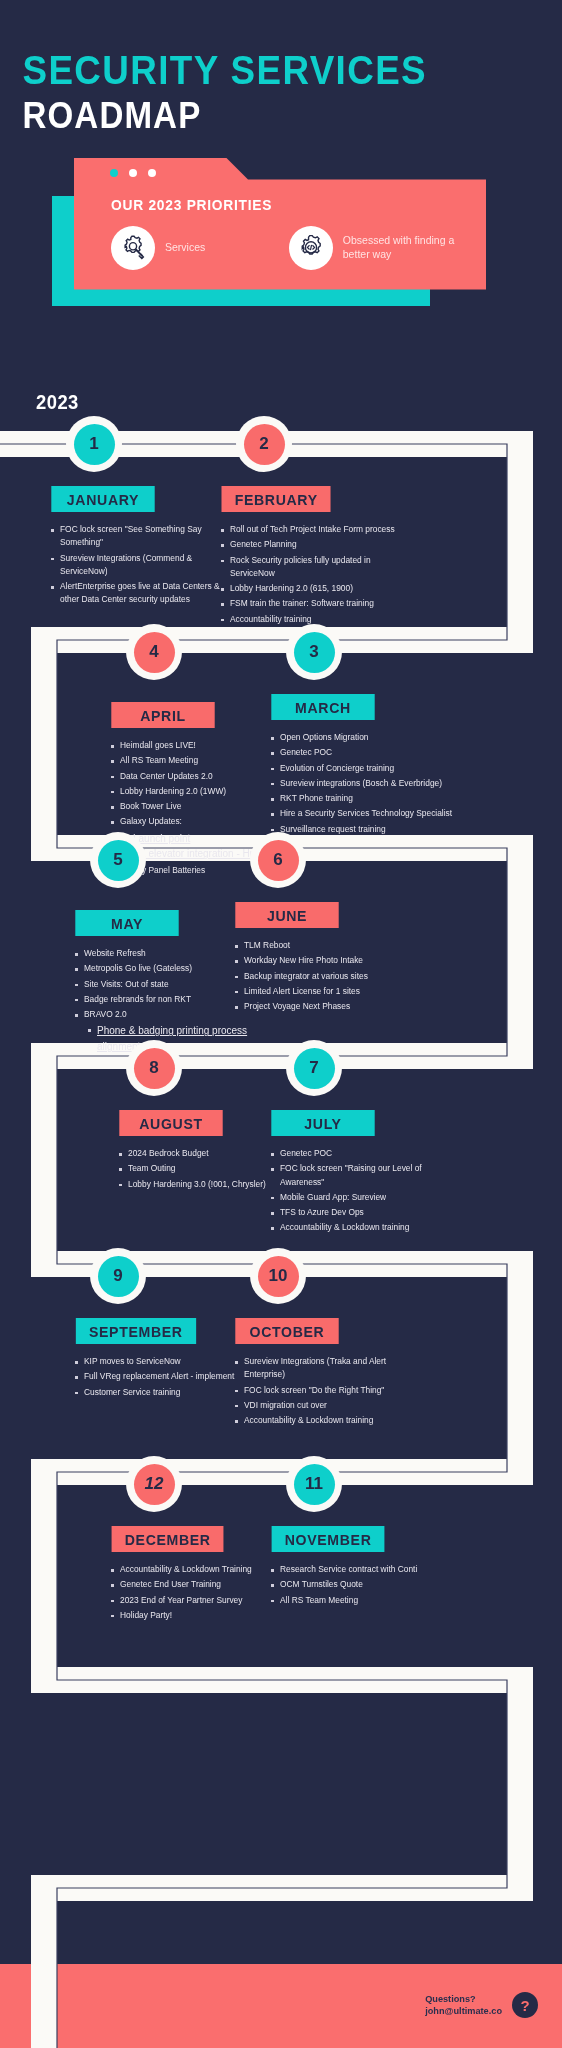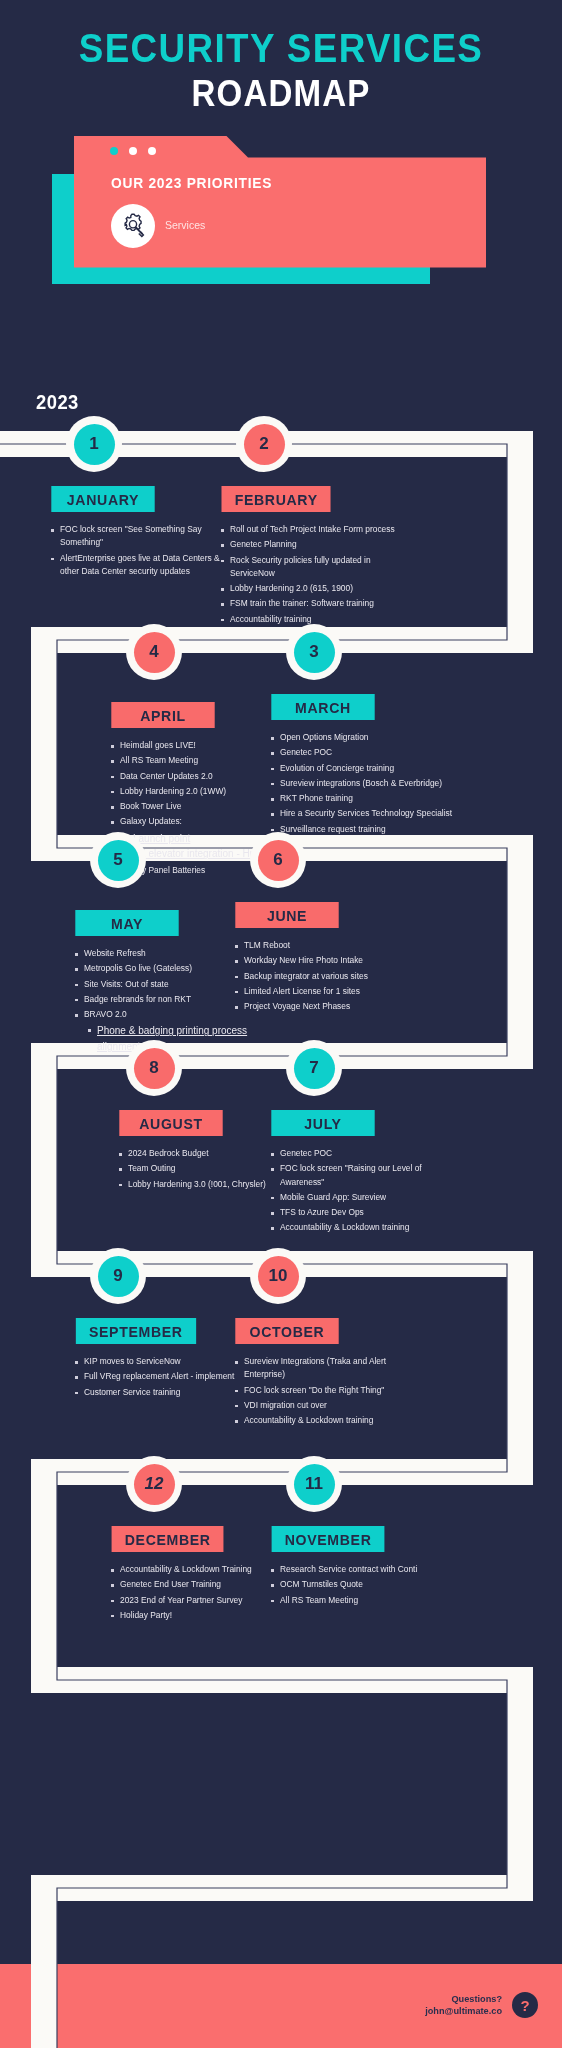--- a/index.html
+++ b/index.html
@@ -7,21 +7,21 @@
   body {
     width: 562px;
     height: 2048px;
     background: #252a46;
     font-family: "Liberation Sans", sans-serif;
     overflow: hidden;
     position: relative;
   }
 
   
-  .header { padding-top: 28px; text-align: center; }
+  .header { padding-top: 50px; }
   .title-main {
     font-family: "Liberation Sans Narrow", "Liberation Sans", sans-serif;
     font-size: 40px;
     font-weight: bold;
     letter-spacing: 1.5px;
     color: #0ecfcb;
     line-height: 1;
     transform: scaleX(0.92);
   }
   .title-sub {
@@ -187,21 +187,21 @@
     left: 0; bottom: 0;
     width: 562px; height: 84px;
     background: #fa6e6e;
     z-index: 2;
   }
   .footer-inner {
     position: absolute;
     right: 24px; top: 28px;
     display: flex; align-items: center; gap: 10px;
   }
-  .footer-text { text-align: right; line-height: 1.35; }
+  .footer-text { text-align: left; line-height: 1.35; }
   .footer-text div {
     font-size: 9.2px;
     font-weight: bold;
     color: #2b2f4e;
   }
   .q-circle {
     width: 26px; height: 26px;
     border-radius: 50%;
     background: #252a46;
     color: #fa6e6e;
@@ -238,20 +238,30 @@
         <span class="icon-circle">
           <svg width="28" height="28" viewBox="0 0 32 32" fill="none" stroke="#252a46" stroke-width="1.6">
             <path d="M13.5 4.2l1.3-1.6h2.4l1.3 1.6 2 .6 1.8-1 1.7 1.7-1 1.8.6 2 1.6 1.3v2.4l-1.6 1.3-.6 2 1 1.8-1.7 1.7-1.8-1-2 .6-1.3 1.6h-2.4l-1.3-1.6-2-.6-1.8 1-1.7-1.7 1-1.8-.6-2L7 15.1v-2.4l1.6-1.3.6-2-1-1.8 1.7-1.7 1.8 1 1.8-.7z"></path>
             <circle cx="16" cy="14" r="4.1"></circle>
             <path d="M18.7 17.1l8 8.3" stroke-width="2.1"></path>
             <path d="M24.5 22.6l3.4 3.6-1.8 1.8-3.5-3.4"></path>
           </svg>
         </span>
         <span class="prio-label">Services</span>
       </div>
+      <div class="prio">
+        <span class="icon-circle">
+          <svg width="28" height="28" viewBox="0 0 32 32" fill="none" stroke="#252a46" stroke-width="1.6">
+            <path d="M13.2 3.6l1.4-1.8h2.8l1.4 1.8 2.3.7 2-1.1 2 2-1.1 2 .7 2.3 1.8 1.4v2.8l-1.8 1.4-.7 2.3 1.1 2-2 2-2-1.1-2.3.7-1.4 1.8h-2.8l-1.4-1.8-2.3-.7-2 1.1-2-2 1.1-2-.7-2.3L6 16.7v-2.8l1.8-1.4.7-2.3-1.1-2 2-2 2 1.1 1.8-.7z"></path>
+            <circle cx="16" cy="15.3" r="6.4"></circle>
+            <path d="M14.3 12.9l-2.4 2.4 2.4 2.4M17.7 12.9l2.4 2.4-2.4 2.4M16.6 12.3l-1.2 6" stroke-width="1.4"></path>
+          </svg>
+        </span>
+        <span class="prio-label">Obsessed with finding a better way</span>
+      </div>
     </div>
   </div>
 </div>
 
 <div class="year-label">2023</div>
 
 <svg id="snake" width="562" height="1630" viewBox="0 0 562 1630">
 
   <path d="M -20 26 H 520 V 222 H 44 V 430 H 520 V 638 H 44 V 846 H 520 V 1054 H 44 V 1262 H 520 V 1470 H 44 V 1640" fill="none" stroke="#fbfaf7" stroke-width="26" stroke-linejoin="miter"></path>
 
@@ -264,20 +274,21 @@
     <div class="node" style="left:66px; top:-2px;">
       <span class="inner teal">1</span>
     </div>
     <div class="node" style="left:236px; top:-2px;">
       <span class="inner coral">2</span>
     </div>
     <div class="month-col" style="left:48px; top:68px;">
       <span class="month-chip chip-teal">JANUARY</span>
       <ul class="items">
           <li>FOC lock screen "See Something Say Something"</li>
+          <li>Sureview Integrations (Commend &amp; ServiceNow)</li>
           <li>AlertEnterprise goes live at Data Centers &amp; other Data Center security updates</li>
         </ul>
     </div>
     <div class="month-col" style="left:218px; top:68px;">
       <span class="month-chip chip-coral">FEBRUARY</span>
       <ul class="items">
           <li>Roll out of Tech Project Intake Form process</li>
           <li>Genetec Planning</li>
           <li>Rock Security policies fully updated in ServiceNow</li>
           <li>Lobby Hardening 2.0 (615, 1900)</li>

